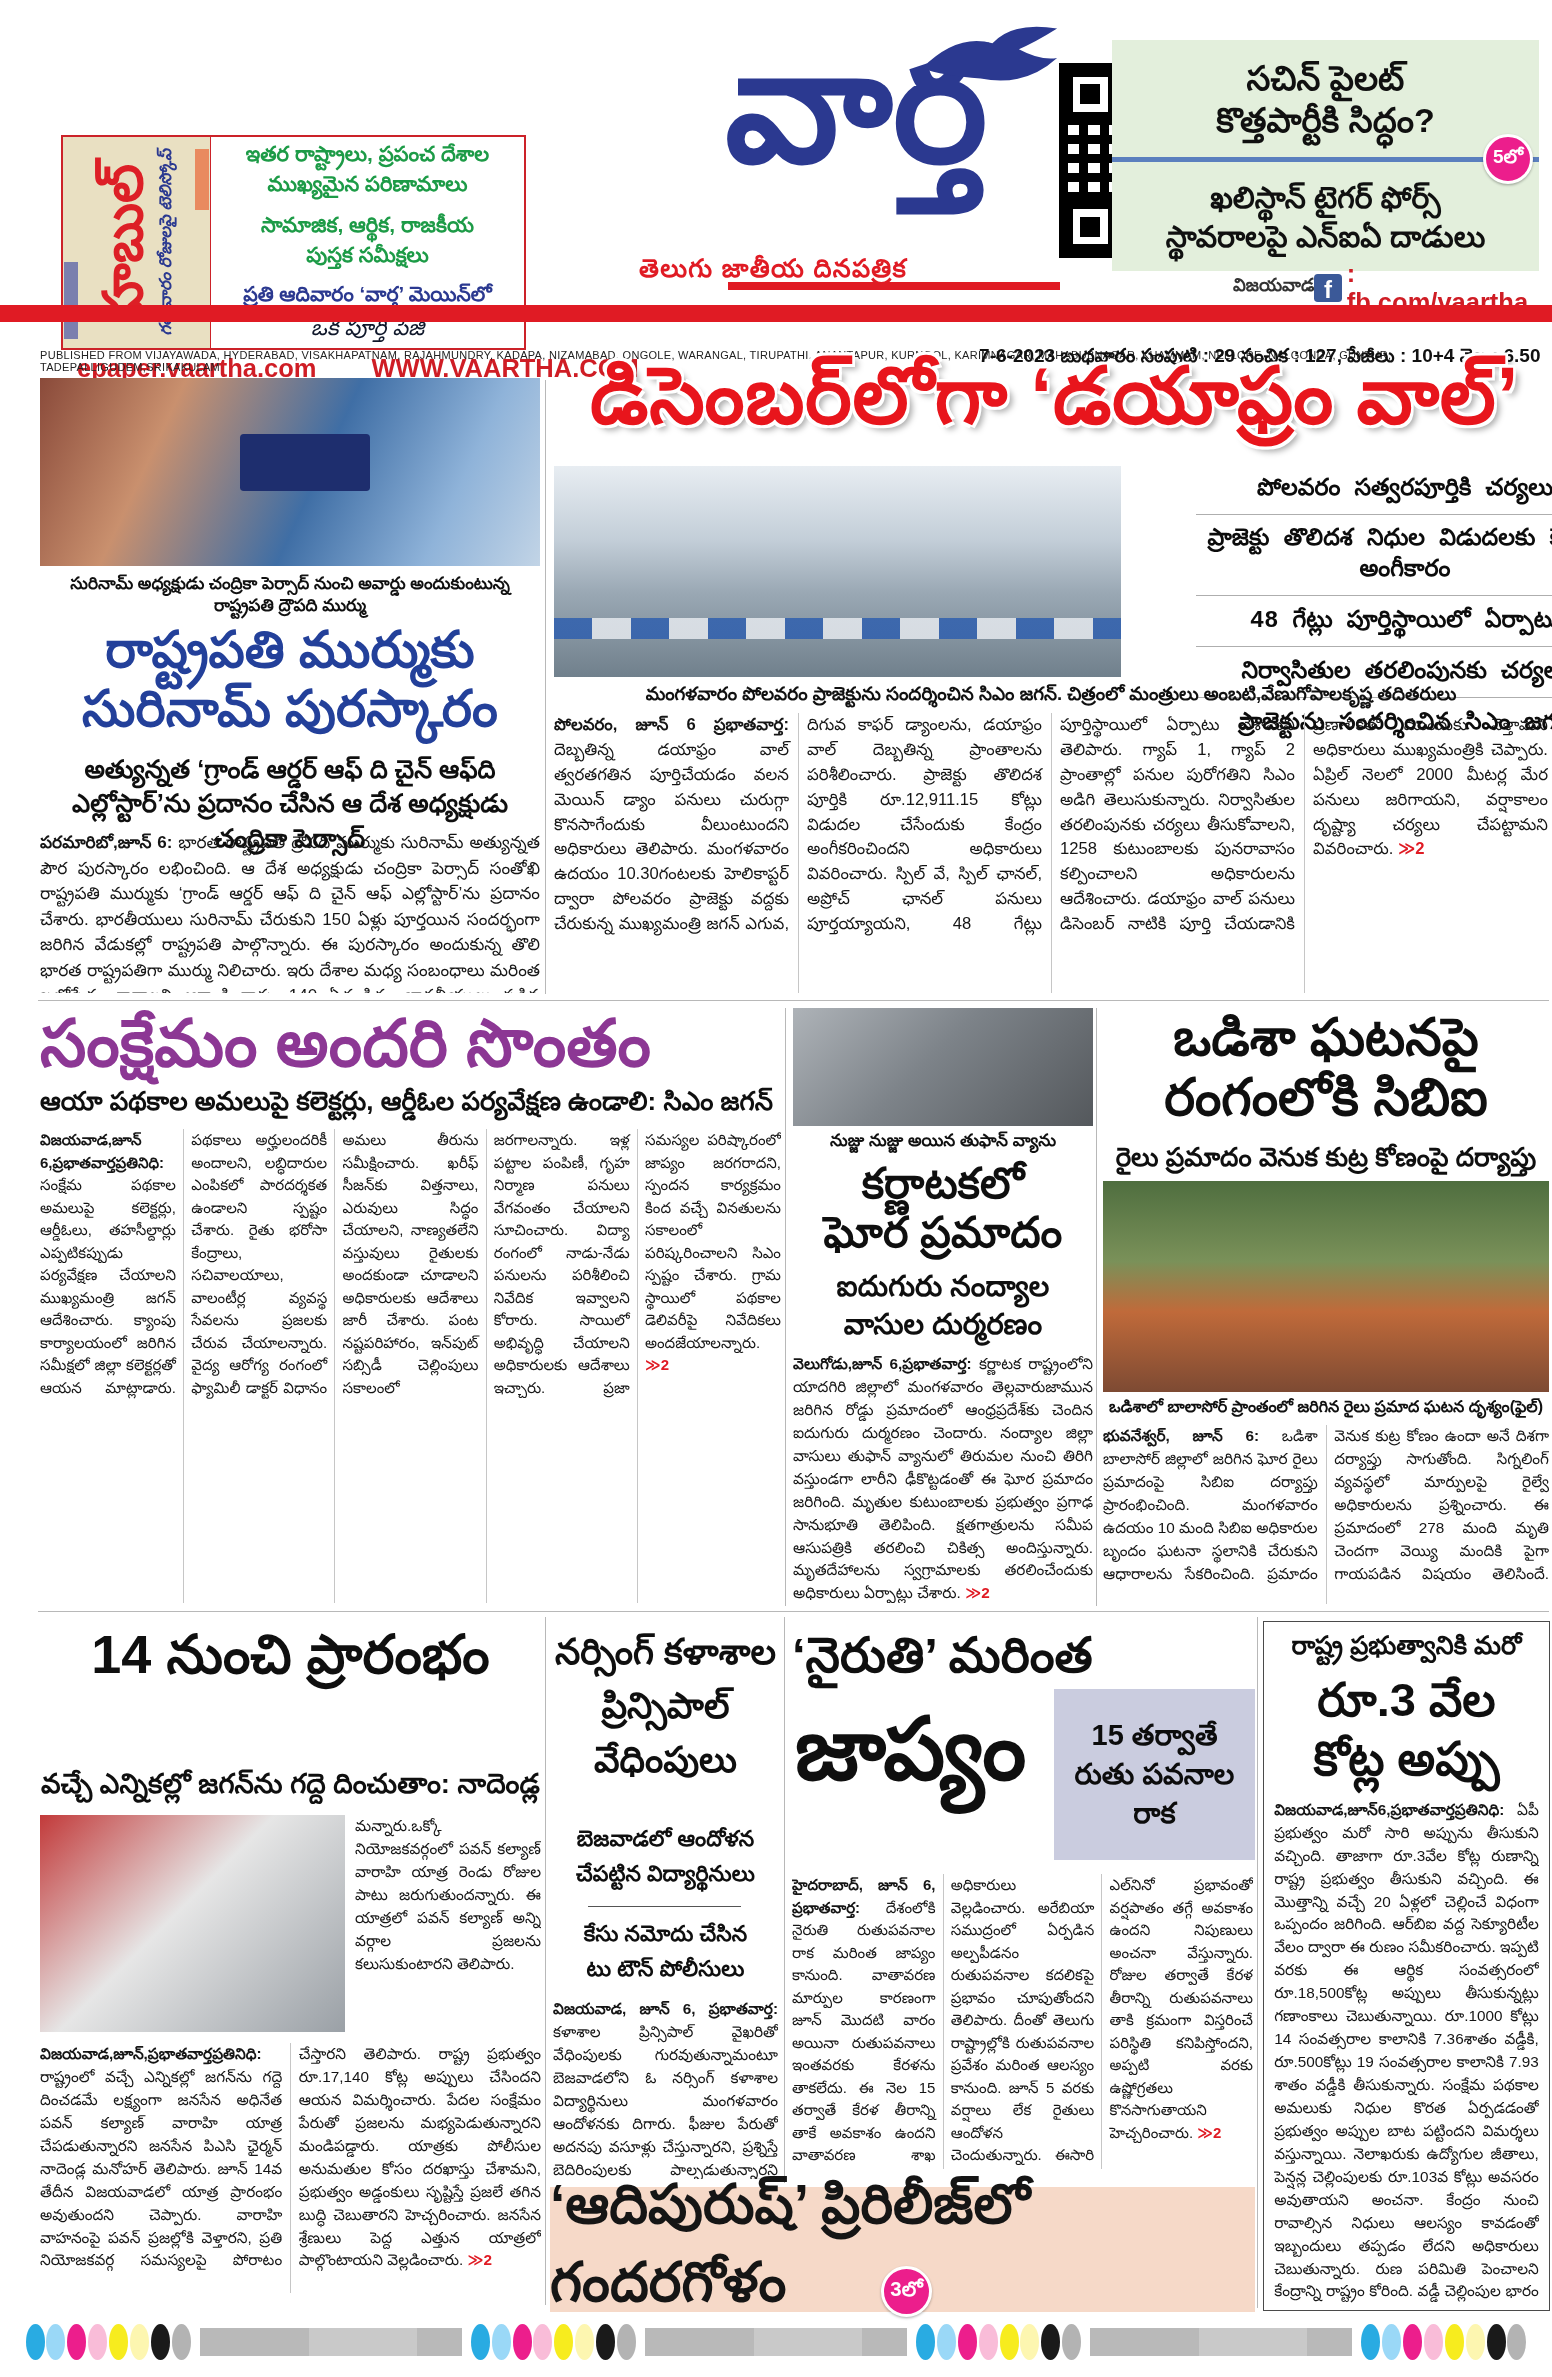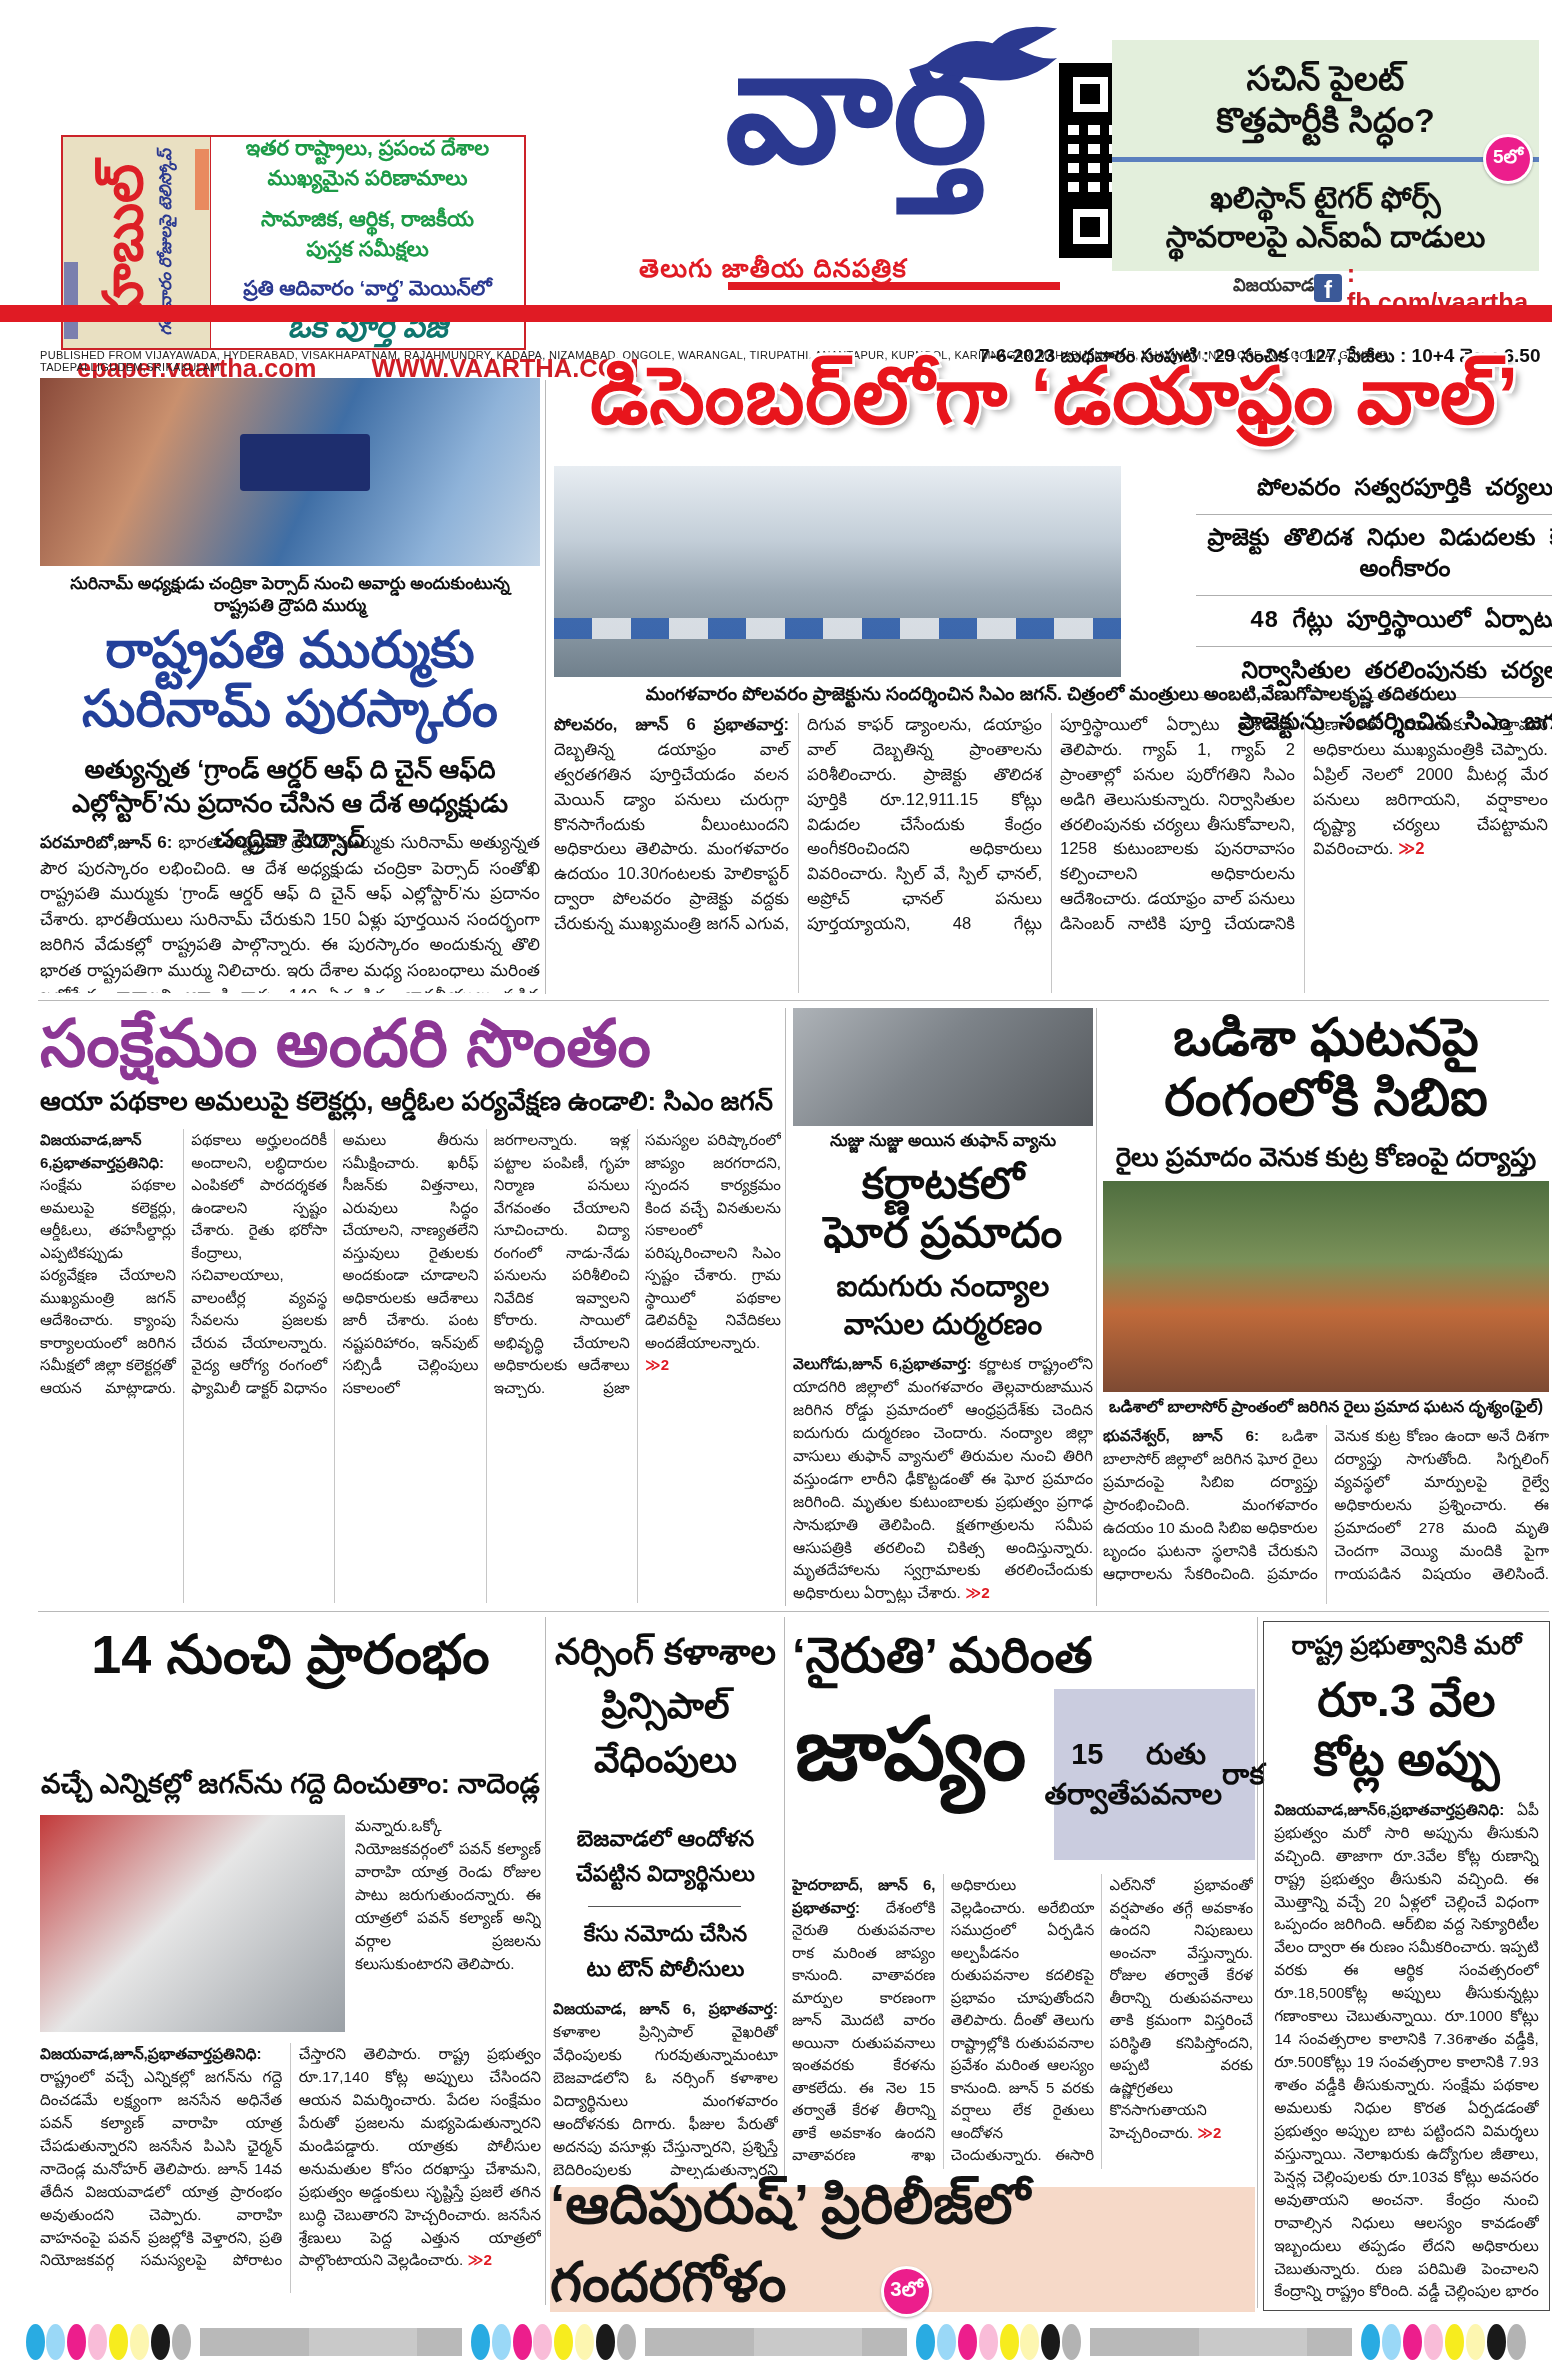--- a/index.html
+++ b/index.html
@@ -11,21 +11,21 @@
   .promo-box{left:61px;top:135px;width:465px;height:215px;border:2.6px solid #cc2229;display:flex;background:#fff;}
   .promo-left{width:148px;background:#e9e0c2;position:relative;display:flex;align-items:center;justify-content:center;gap:3.8px;border-right:1.9px solid #cc2229;}
   .promo-red-vert{writing-mode:vertical-rl;transform:rotate(180deg);font-size:55px;font-weight:bold;color:#dd1f26;line-height:1;}
   .promo-blue-vert{writing-mode:vertical-rl;transform:rotate(180deg);font-size:16.6px;font-weight:bold;font-style:italic;color:#2b3990;}
   .accent-orange{position:absolute;right:1.3px;top:11.5px;width:14px;height:61px;background:#e98a5f;}
   .accent-slate{position:absolute;left:1.3px;bottom:9px;width:14px;height:77px;background:#7b7fae;}
   .promo-right{flex:1;display:flex;flex-direction:column;align-items:center;justify-content:center;padding:5.1px 3.8px;text-align:center;}
   .promo-green{color:#1d9b47;font-weight:bold;font-size:21px;line-height:1.45;}
   .promo-div{width:60%;height:1.9px;background:#e7a9c6;margin:5.1px 0;}
   .promo-blue{color:#2b3990;font-weight:bold;font-size:20.4px;margin-top:2.6px;}
-  .promo-red{color:#0f766e;font-weight:bold;font-size:31px;font-style:italic;margin-top:3.8px;}
+  .promo-red{color:#0f172a;font-weight:normal;font-size:22px;font-style:italic;margin-top:3.8px;}
   .urls{left:77px;top:354px;display:flex;gap:55px;color:#cf1d25;font-weight:bold;font-size:25.5px;}
   .tagline{left:639px;top:254px;color:#e01b24;font-weight:bold;font-size:25.5px;letter-spacing:1.3px;}
   .logo-text{left:725px;top:25.5px;color:#2b3990;font-weight:bold;font-size:160px;line-height:1;}
   .logo-bar{left:728px;top:282px;width:332px;height:7.7px;background:#e01b24;}
   .dove{left:916px;top:18px;width:147px;height:77px;}
   .qr{left:1057px;top:61px;width:199px;height:199px;background-color:#fff;border:2.6px solid #fff;
       background-image:repeating-linear-gradient(0deg,#000 0 9px,transparent 9px 19px),
                        repeating-linear-gradient(90deg,#000 0 9px,transparent 9px 20.4px);}
   .finder{position:absolute;width:55px;height:55px;border:10.2px solid #000;background:#fff;}
   .finder::after{content:"";position:absolute;inset:7.7px;background:#000;}
@@ -70,21 +70,21 @@
   .more{color:#e01b24;font-weight:bold;white-space:nowrap;}
   .cols2{column-count:2;column-gap:16.6px;column-rule:0.6px solid #c6c6c6;}
   .cols3{column-count:3;column-gap:15.3px;column-rule:0.6px solid #c6c6c6;}
   .cols4{column-count:4;column-gap:18px;column-rule:0.6px solid #c6c6c6;}
   .cols5{column-count:5;column-gap:15.3px;column-rule:0.6px solid #c6c6c6;}
   
   .bullets{left:1196px;top:464px;width:418px;margin:0;padding:0;list-style:none;font-family:Liberation Mono, monospace;}
   .bullets li{padding:9.6px 2.6px;border-bottom:1.3px solid #aeaeae;font-size:23.6px;font-weight:bold;text-align:center;line-height:1.3;color:#0c0c0c;}
   .bullets li:last-child{border-bottom:none;}
   
-  .lav-box{left:1054px;top:1689px;width:201px;height:171px;background:#caccdf;display:flex;flex-direction:row;
+  .lav-box{left:1054px;top:1689px;width:201px;height:171px;background:#caccdf;display:flex;flex-direction:column;
            align-items:center;justify-content:center;font-weight:bold;font-size:29px;line-height:1.35;text-align:center;color:#0c0c0c;}
   .debt-box{left:1263px;top:1621px;width:287px;height:690px;border:1.3px solid #4a4a4a;padding:9px 10.2px;}
   .adistrip{left:550px;top:2187px;width:705px;height:125px;background:#f6d9c8;display:flex;align-items:center;justify-content:center;position:absolute;}
   .adistrip .txt{font-size:55px;font-weight:bold;color:#151515;}
   .badge3{left:881px;top:2266px;width:51px;height:51px;font-size:20.4px;}
   
   .marks{left:25.5px;top:2323px;width:1501px;height:37px;display:flex;align-items:center;}
   .ovals{display:flex;gap:1.9px;}
   .oval{width:19px;height:36px;border-radius:50%;}
   .c1{background:#29abe2}.c2{background:#9ad8f7}.c3{background:#ec1e8c}.c4{background:#f9bcd8}

